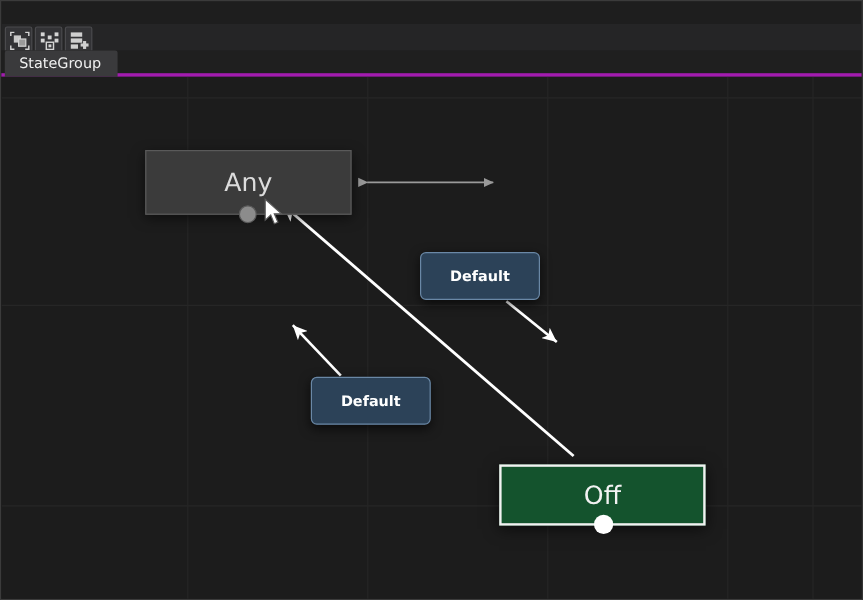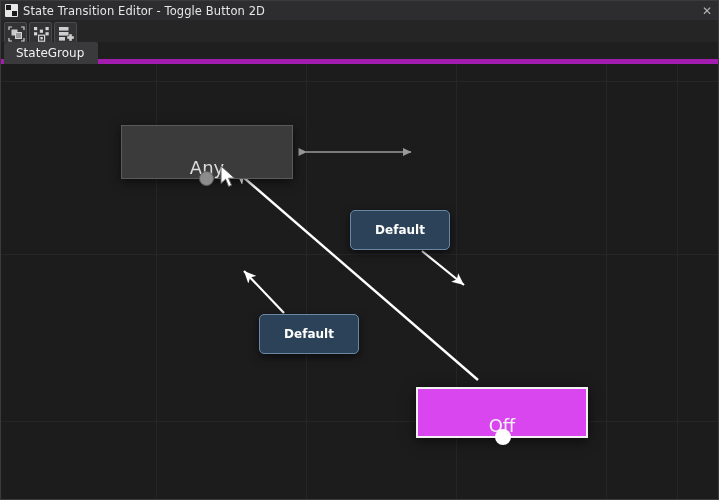--- a/index.html
+++ b/index.html
@@ -96,21 +96,21 @@
   }
   .tool-btn svg { position: absolute; left: 3px; top: 3px; }
 
   
   .tabstrip {
     position: absolute;
     left: 0; top: 41px;
     width: 719px;
     height: 22px;
     background: #1f1f1f;
-    border-bottom: 5px solid #a21caf;
+    border-bottom: 3px solid #a21caf;
     box-sizing: border-box;
   }
   .tab {
     position: absolute;
     left: 3px; top: 0px;
     height: 22px;
     padding: 0 14px 0 12px;
     background: #3a3a3c;
     color: #f0f0f0;
     font-size: 12px;
@@ -133,33 +133,33 @@
   .canvas svg.edges {
     position: absolute;
     left: 0; top: 0;
   }
 
   
   .node {
     position: absolute;
     box-sizing: border-box;
     display: flex;
-    align-items: flex-end;
+    align-items: center;
     justify-content: center;
     color: #dcdcdc;
-    font-size: 18px;
+    font-size: 21px;
     user-select: none;
   }
   .node.any {
     background: #3b3b3b;
     border: 1px solid #5a5a5a;
     box-shadow: 0 3px 10px rgba(0,0,0,0.55);
   }
   .node.off {
-    background: #d946ef;
+    background: #14532d;
     border: 2px solid #f2f2f2;
     color: #f2f2f2;
     box-shadow: 0 3px 12px rgba(0,0,0,0.6);
   }
   .node.custom {
     background: #2a4560;
     border: 1px solid #2a4560;
     color: #e2e2e2;
     box-shadow: 0 3px 10px rgba(0,0,0,0.5);
   }
@@ -199,28 +199,20 @@
   .cursor {
     position: absolute;
     pointer-events: none;
   }
 </style>
 </head>
 <body>
 
 <div id="app">
 
-  <div class="titlebar">
-    <div class="title-icon">
-      <i class="a"></i>
-        <i class="b"></i>
-    </div>
-    <span class="title-text">State Transition Editor - Toggle Button 2D</span>
-    <div class="titlebar-close">✕</div>
-  </div>
 
   <div class="toolbar">
 
     <div class="tool-btn">
       <svg width="17" height="16" viewBox="0 0 17 16">
         <g fill="none" stroke="#d4d4d4" stroke-width="1.2">
           <path d="M1 4 V1 H4"></path>
             <path d="M13 1 H16 V4"></path>
           <path d="M16 12 V15 H13"></path>
             <path d="M4 15 H1 V12"></path>

